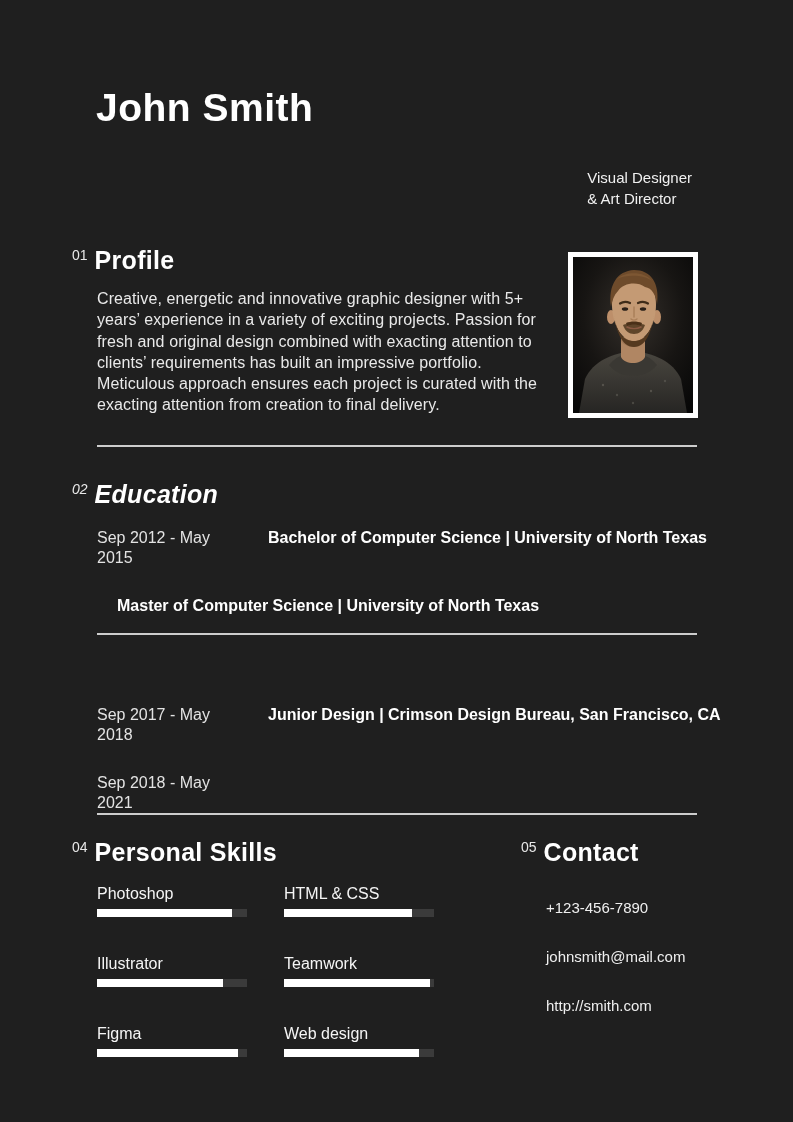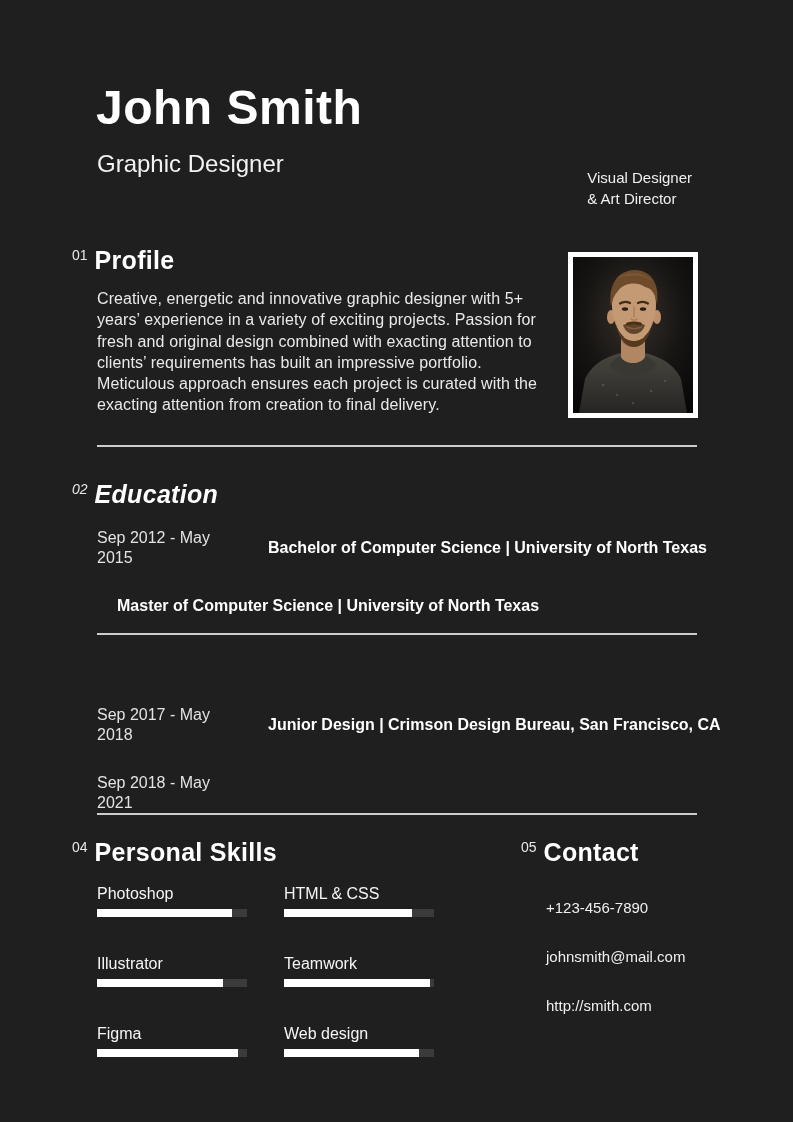--- a/index.html
+++ b/index.html
@@ -8,21 +8,21 @@
     width:793px; height:1122px;
     background:#1f1f1f;
     font-family:"Liberation Sans","DejaVu Sans",sans-serif;
     color:#ffffff;
     overflow:hidden;
   }
   .abs { position:absolute; }
 
   .name {
     left:96px; top:82px;
-    font-size:48px; font-weight:700; letter-spacing:0.5px;
+    font-size:39px; font-weight:700; letter-spacing:0.5px;
     line-height:52px; color:#ffffff;
   }
   .role {
     left:97px; top:150px;
     font-size:24px; font-weight:400; color:#f2f2f2;
   }
   .tagline {
     right:101px; top:167px;
     font-size:15px; line-height:21px; text-align:left; color:#f0f0f0;
   }
@@ -48,21 +48,21 @@
     background:#0a0a0a;
   }
   .photo-frame svg { display:block; }
 
   .divider {
     left:97px; width:600px; height:2px;
     background:#cdcdcd;
   }
 
   .rows { left:97px; }
-  .row { display:flex; font-size:16px; line-height:20px; margin-bottom:28px;align-items:center; }
+  .row { display:flex; font-size:16px; line-height:20px; margin-bottom:28px; }
   .row .date { width:151px; flex:none; font-weight:400; color:#e3e3e3; }
   .row .detail { margin-left:20px; font-weight:700; color:#ffffff; }
 
   .skills-grid {
     left:97px; top:884px;
     display:grid;
     grid-auto-flow:column;
     grid-template-rows:repeat(3,auto);
     grid-template-columns:150px 150px;
     column-gap:59px; row-gap:24px;gap:37px;
@@ -73,21 +73,20 @@
 
   .contact-list { left:546px; top:899px; }
   .contact-item { font-size:15px; line-height:18px; color:#efefef; margin-bottom:31px; }
 </style>
 </head>
 <body>
 
 <div class="page">
 
   <div class="abs name">John Smith</div>
-  <div class="abs role">Graphic Designer</div>
   <div class="abs tagline">
     <div>Visual Designer</div>
     <div>&amp; Art Director</div>
   </div>
 
   <div class="abs section-head" style="left:72px; top:246px;">
     <span class="num">01</span><span class="title">Profile</span>
   </div>
   <div class="abs profile-text">Creative, energetic and innovative graphic designer with 5+ years’ experience in a variety of exciting projects. Passion for fresh and original design combined with exacting attention to clients’ requirements has built an impressive portfolio. Meticulous approach ensures each project is curated with the exacting attention from creation to final delivery.</div>
 

